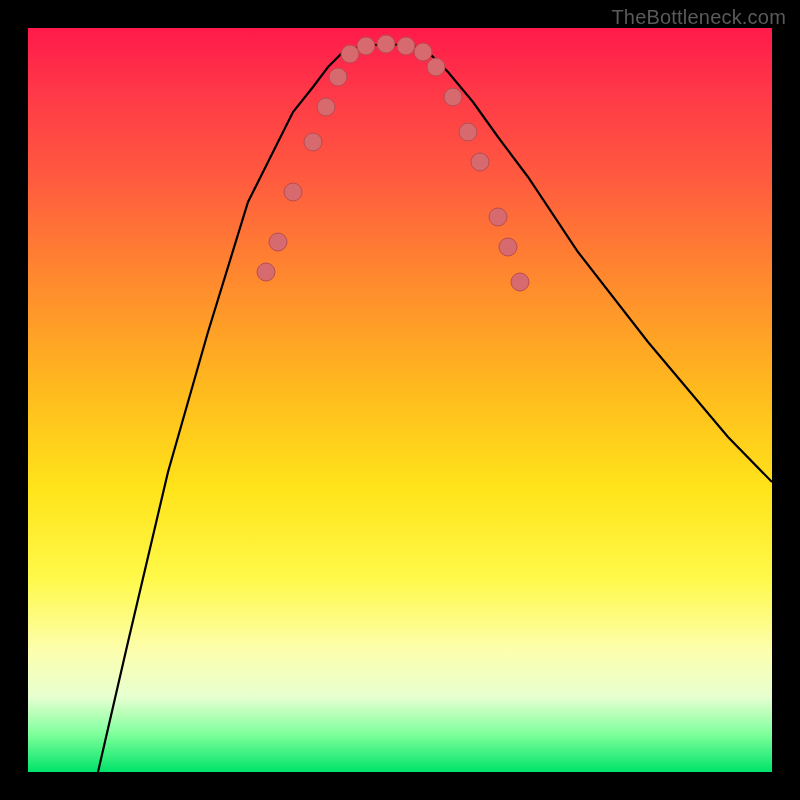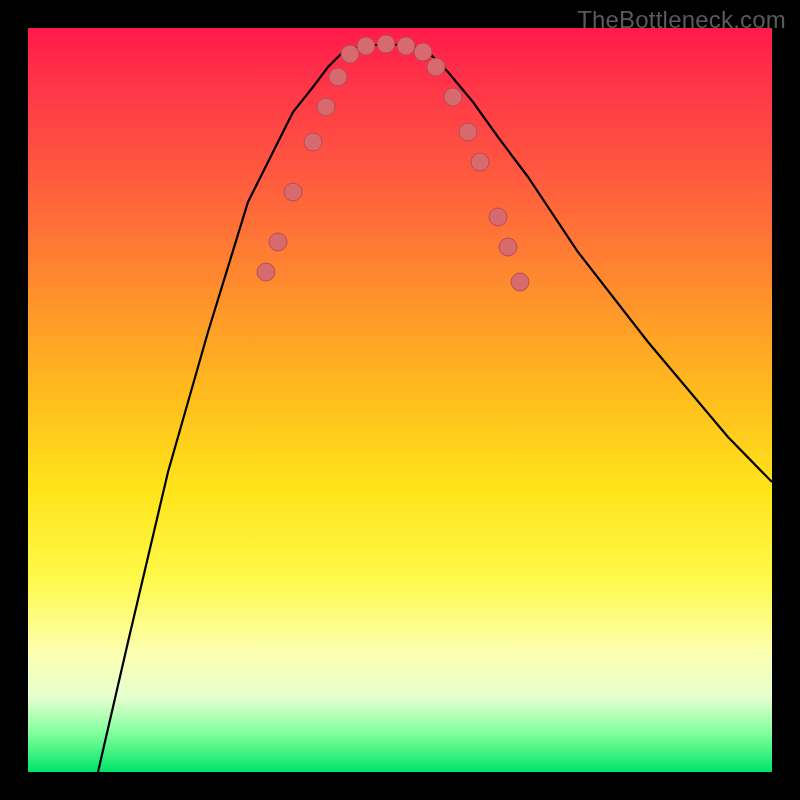--- a/index.html
+++ b/index.html
@@ -39,21 +39,21 @@
       #e6ffd0 90%,
       #7cff9a 95%,
       #00e36a 100%
     );
   }
   .watermark {
     position: absolute;
     top: 6px;
     right: 14px;
     color: #5a5a5a;
-    font-size: 24px;
+    font-size: 20px;
     font-weight: 400;
     letter-spacing: 0.2px;
   }
   svg.curve {
     position: absolute;
     top: 0;
     left: 0;
     width: 744px;
     height: 744px;
   }

